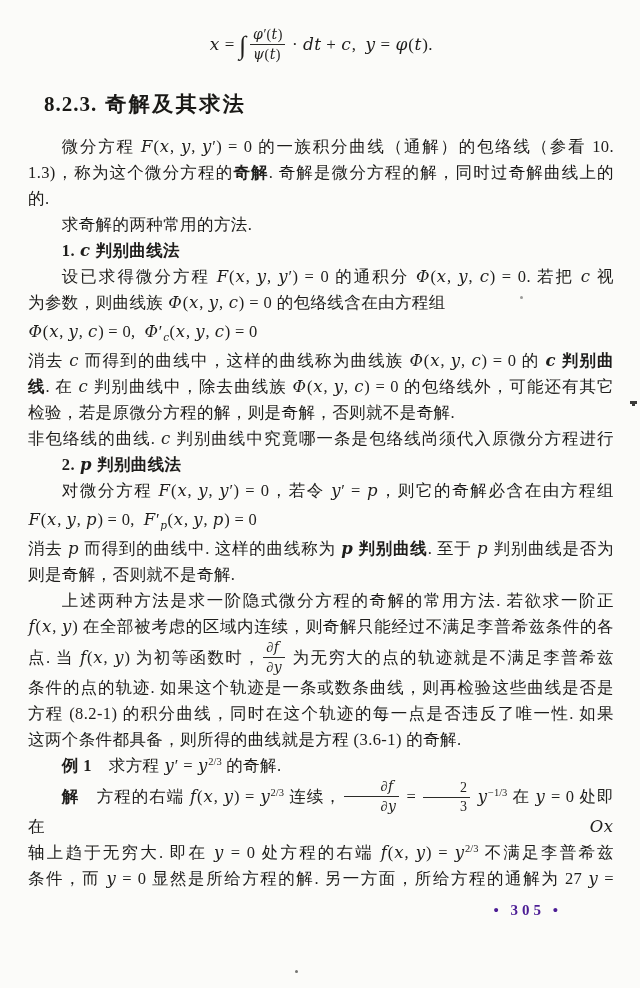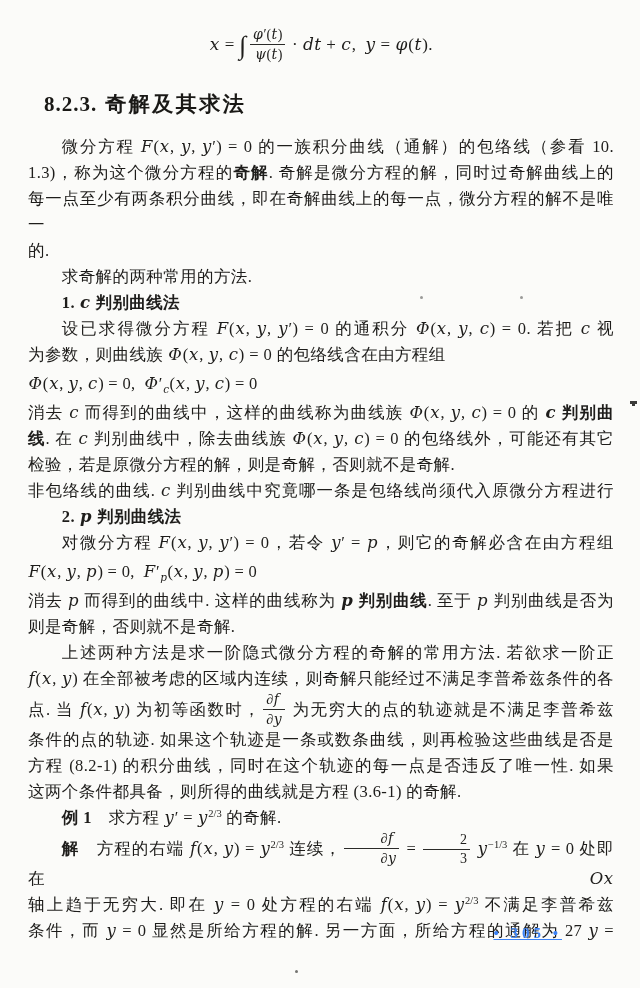--- a/index.html
+++ b/index.html
@@ -33,29 +33,29 @@
   .line.ind{text-indent:2.05em;}
   .display{
     text-align:left;font-size:16.5px;line-height:30px;margin:1px 0;
     letter-spacing:0.3px;
   }
   i{font-family:"DejaVu Serif","Liberation Serif",serif;font-style:italic;padding:0 0.5px;}
   b{font-weight:bold;}
   sup{font-size:10.5px;line-height:0;vertical-align:super;letter-spacing:0;}
   sub{font-size:10.5px;line-height:0;vertical-align:sub;letter-spacing:0;}
   .frac{
-    display:inline-block;vertical-align:-9px;text-align:right;
+    display:inline-block;vertical-align:-9px;text-align:left;
     line-height:1;font-size:14px;letter-spacing:0;margin:0 2px;
   }
   .frac .num{display:block;border-bottom:1px solid #2a2a28;padding:0 3px 2px;}
   .frac .den{display:block;padding:2px 3px 0;}
   .int{font-size:26px;vertical-align:-4px;line-height:0;padding-right:1px;}
   .pageno{
-    position:absolute;right:78px;top:925px;
-    font-size:15px;font-weight:bold;letter-spacing:4px;color:#3b82f6;text-decoration:underline;
+    position:absolute;right:78px;top:902px;
+    font-size:15px;font-weight:bold;letter-spacing:4px;color:#4c1d95;
   }
   .speck{position:absolute;background:#3a3a38;}
   .speck.s1{right:3px;top:401px;width:7px;height:3px;}
   .speck.s1::after{content:"";position:absolute;left:2px;top:3px;width:3px;height:2px;background:#3a3a38;}
   .speck.s2{left:295px;top:970px;width:3px;height:3px;opacity:.7;border-radius:50%;}
   .speck.s3{left:420px;top:296px;width:3px;height:3px;opacity:.5;border-radius:50%;}
   .speck.s4{left:520px;top:296px;width:3px;height:3px;opacity:.5;border-radius:50%;}
 </style>
 </head>
 <body>
@@ -63,21 +63,20 @@
 <div class="page">
   <div class="inner">
     <div class="top-formula"><i>x</i> = <span class="int">∫</span><span class="frac"><span class="num"><i>φ</i>′(<i>t</i>)</span><span class="den"><i>ψ</i>(<i>t</i>)</span></span> · <i>dt</i> + <i>c</i>, <i>y</i> = <i>φ</i>(<i>t</i>).</div>
     <h2>
       <span>8.2.3.</span><span class="ht">奇解及其求法</span>
     </h2>
     <div class="content">
         <div class="blk para">
           <div class="line fill ind">微分方程 <i>F</i>(<i>x</i>, <i>y</i>, <i>y</i>′) = 0 的一族积分曲线（通解）的包络线（参看 10.</div>
           <div class="line fill">1.3)，称为这个微分方程的<b>奇解</b>. 奇解是微分方程的解，同时过奇解曲线上的</div>
-          <div class="line fill">每一点至少有两条积分曲线，即在奇解曲线上的每一点，微分方程的解不是唯一</div>
           <div class="line">的.</div>
         </div>
         <div class="blk para">
           <div class="line ind">求奇解的两种常用的方法.</div>
         </div>
         <div class="blk para">
           <div class="line ind"><b>1. <i>c</i> 判别曲线法</b></div>
         </div>
         <div class="blk para">
           <div class="line fill ind">设已求得微分方程 <i>F</i>(<i>x</i>, <i>y</i>, <i>y</i>′) = 0 的通积分 <i>Φ</i>(<i>x</i>, <i>y</i>, <i>c</i>) = 0. 若把 <i>c</i> 视</div>

